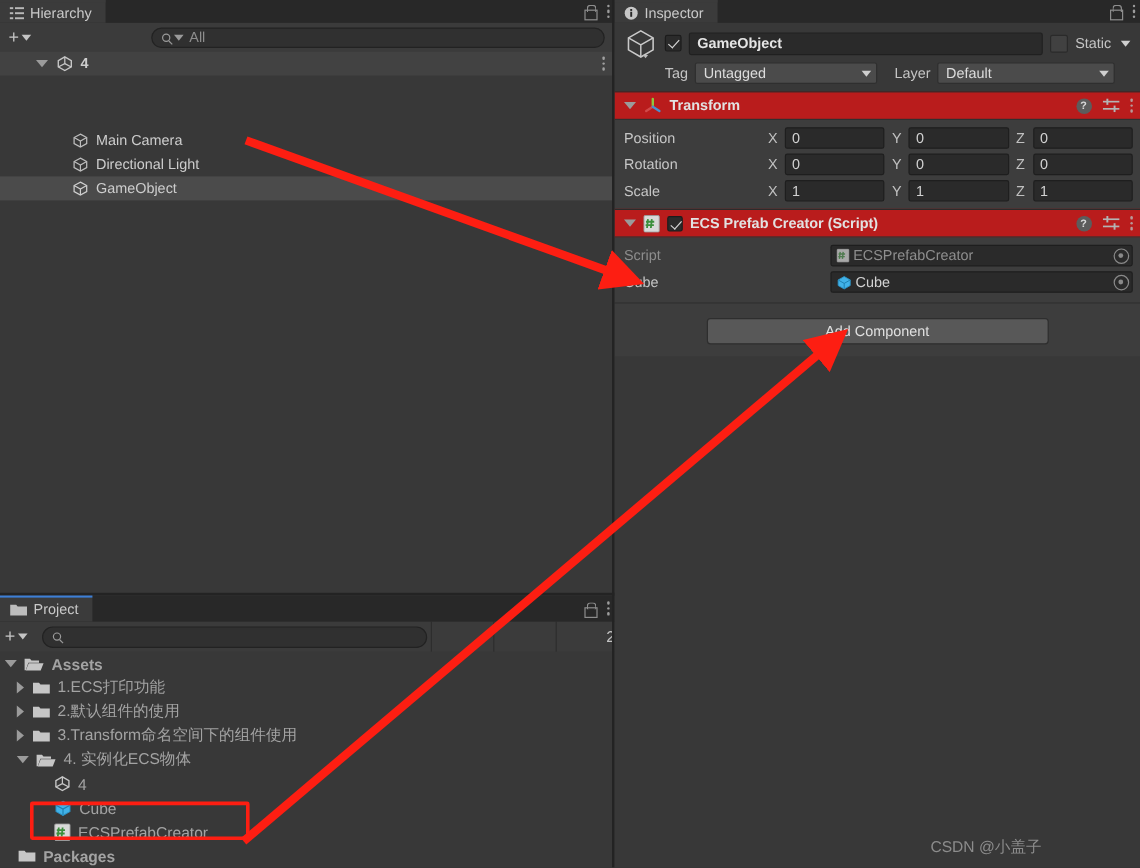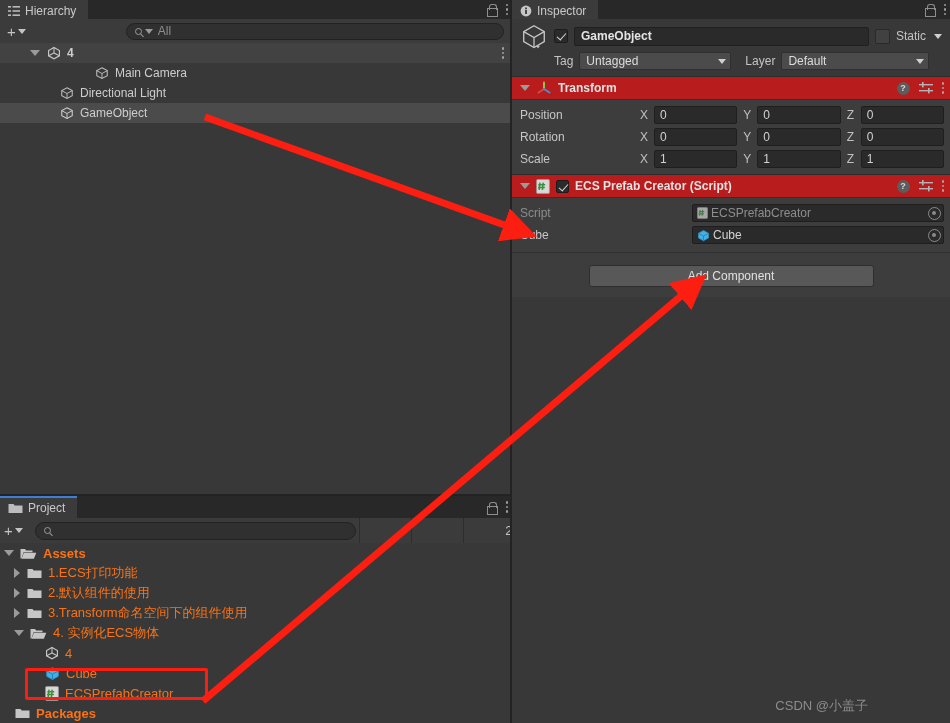--- a/index.html
+++ b/index.html
@@ -120,21 +120,21 @@
   .objfield.dim { color: #8e8e8e; }
   .obj-pick { width: 13px; height: 13px; border-radius: 50%; border: 1.4px solid #8a8a8a; position: relative; margin-left: auto; flex: none; }
   .obj-pick::after { content:""; position:absolute; left:3.2px; top:3.2px; width:4px; height:4px; border-radius:50%; background:#8a8a8a; }
   .add-comp-wrap { background: #3d3d3d; padding: 12px 0 10px 0; display: flex; justify-content: center; border-top: 1px solid #303030; }
   .add-comp {
     width: 285px; height: 22px; background: #585858; border: 1px solid #2e2e2e; border-radius: 3px;
     display: flex; align-items: center; justify-content: center; color: #e0e0e0; font-size: 12px;
   }
 
   
-  .prow { height: 20px; display: flex; align-items: center; font-size: 13px; color: #f97316; }
+  .prow { height: 20px; display: flex; align-items: center; font-size: 13px; color: #a3a3a3; }
   .folder-ico { width: 15px; height: 12px; position: relative; flex: none; }
 
   
   .anno { position: absolute; pointer-events: none; left: 0; top: 0; width: 950px; height: 723px; }
   .redbox { position: absolute; border: 3px solid #fd1e12; border-radius: 2px; }
   .watermark { position: absolute; right: 8px; bottom: 8px; color: #8c8c8c; font-size: 13px; }
   .vsplit { position: absolute; background: #232323; }
 </style>
 </head>
 <body>
@@ -188,21 +188,21 @@
         </svg>
       </span>
       <span>4</span>
       <span class="kebab" style="position:absolute;right:8px;">
           <i></i>
           <i></i>
           <i></i>
         </span>
     </div>
 
-    <div class="row" style="padding-left:95px;">
+    <div class="row" style="padding-left:60px;margin-top:44px;">
       <span class="ico cube-ico" style="margin-right:6px;">
         <svg viewBox="0 0 16 16" width="14" height="14">
           <path d="M8 2 L14 5.3 L14 11 L8 14.3 L2 11 L2 5.3 Z" fill="none" stroke="#bdbdbd" stroke-width="1.2"></path>
           <path d="M2 5.3 L8 8.6 L14 5.3 M8 8.6 L8 14.3" fill="none" stroke="#bdbdbd" stroke-width="1.1"></path>
         </svg>
       </span>
       <span>Main Camera</span>
     </div>
 
     <div class="row" style="padding-left:60px;">

